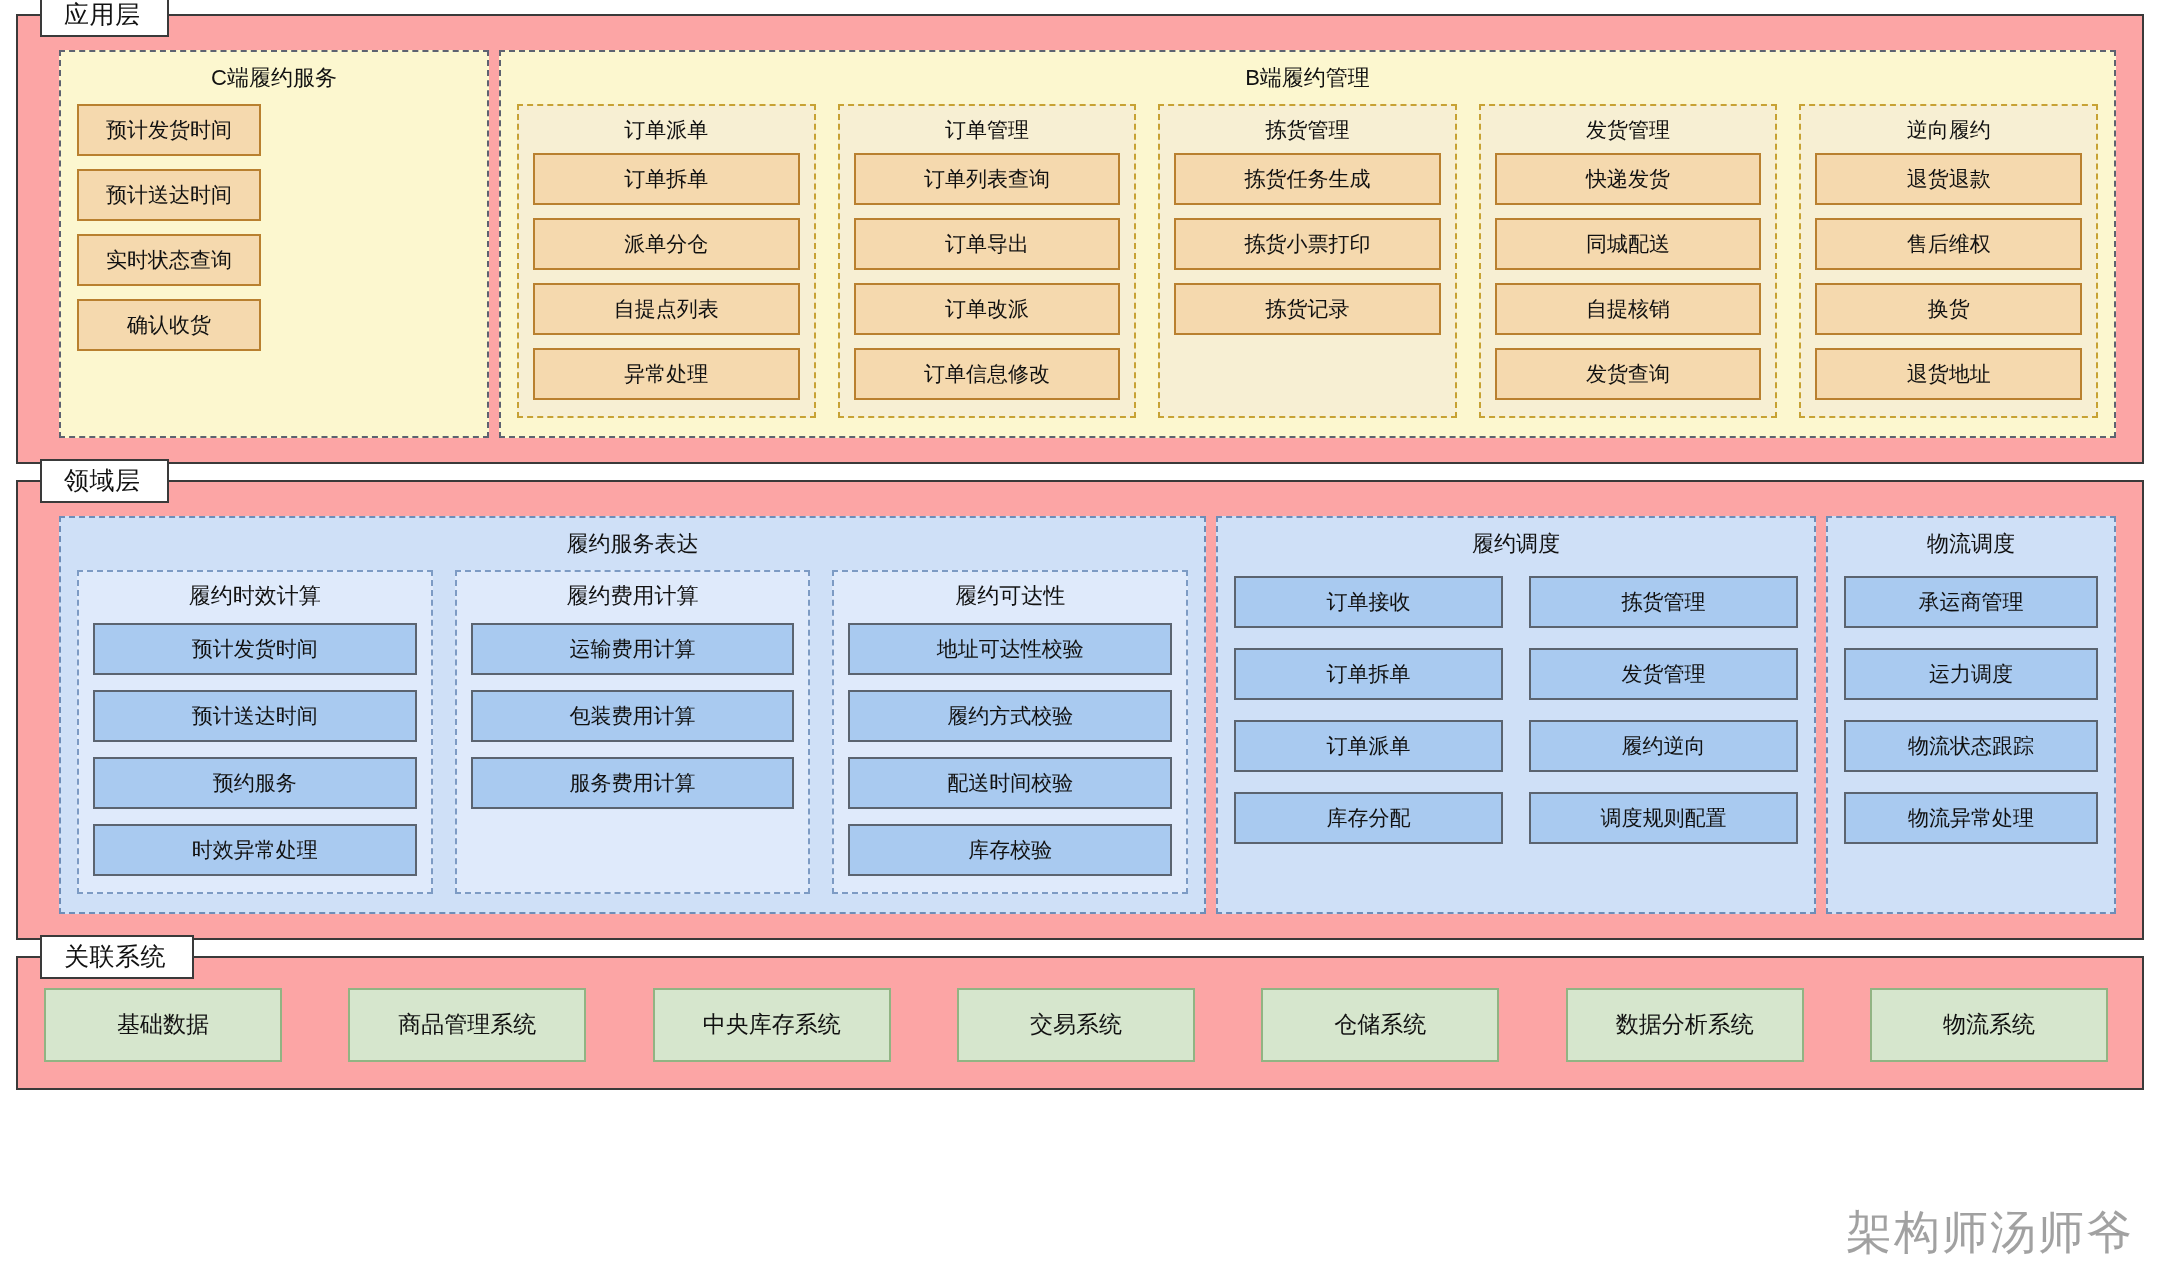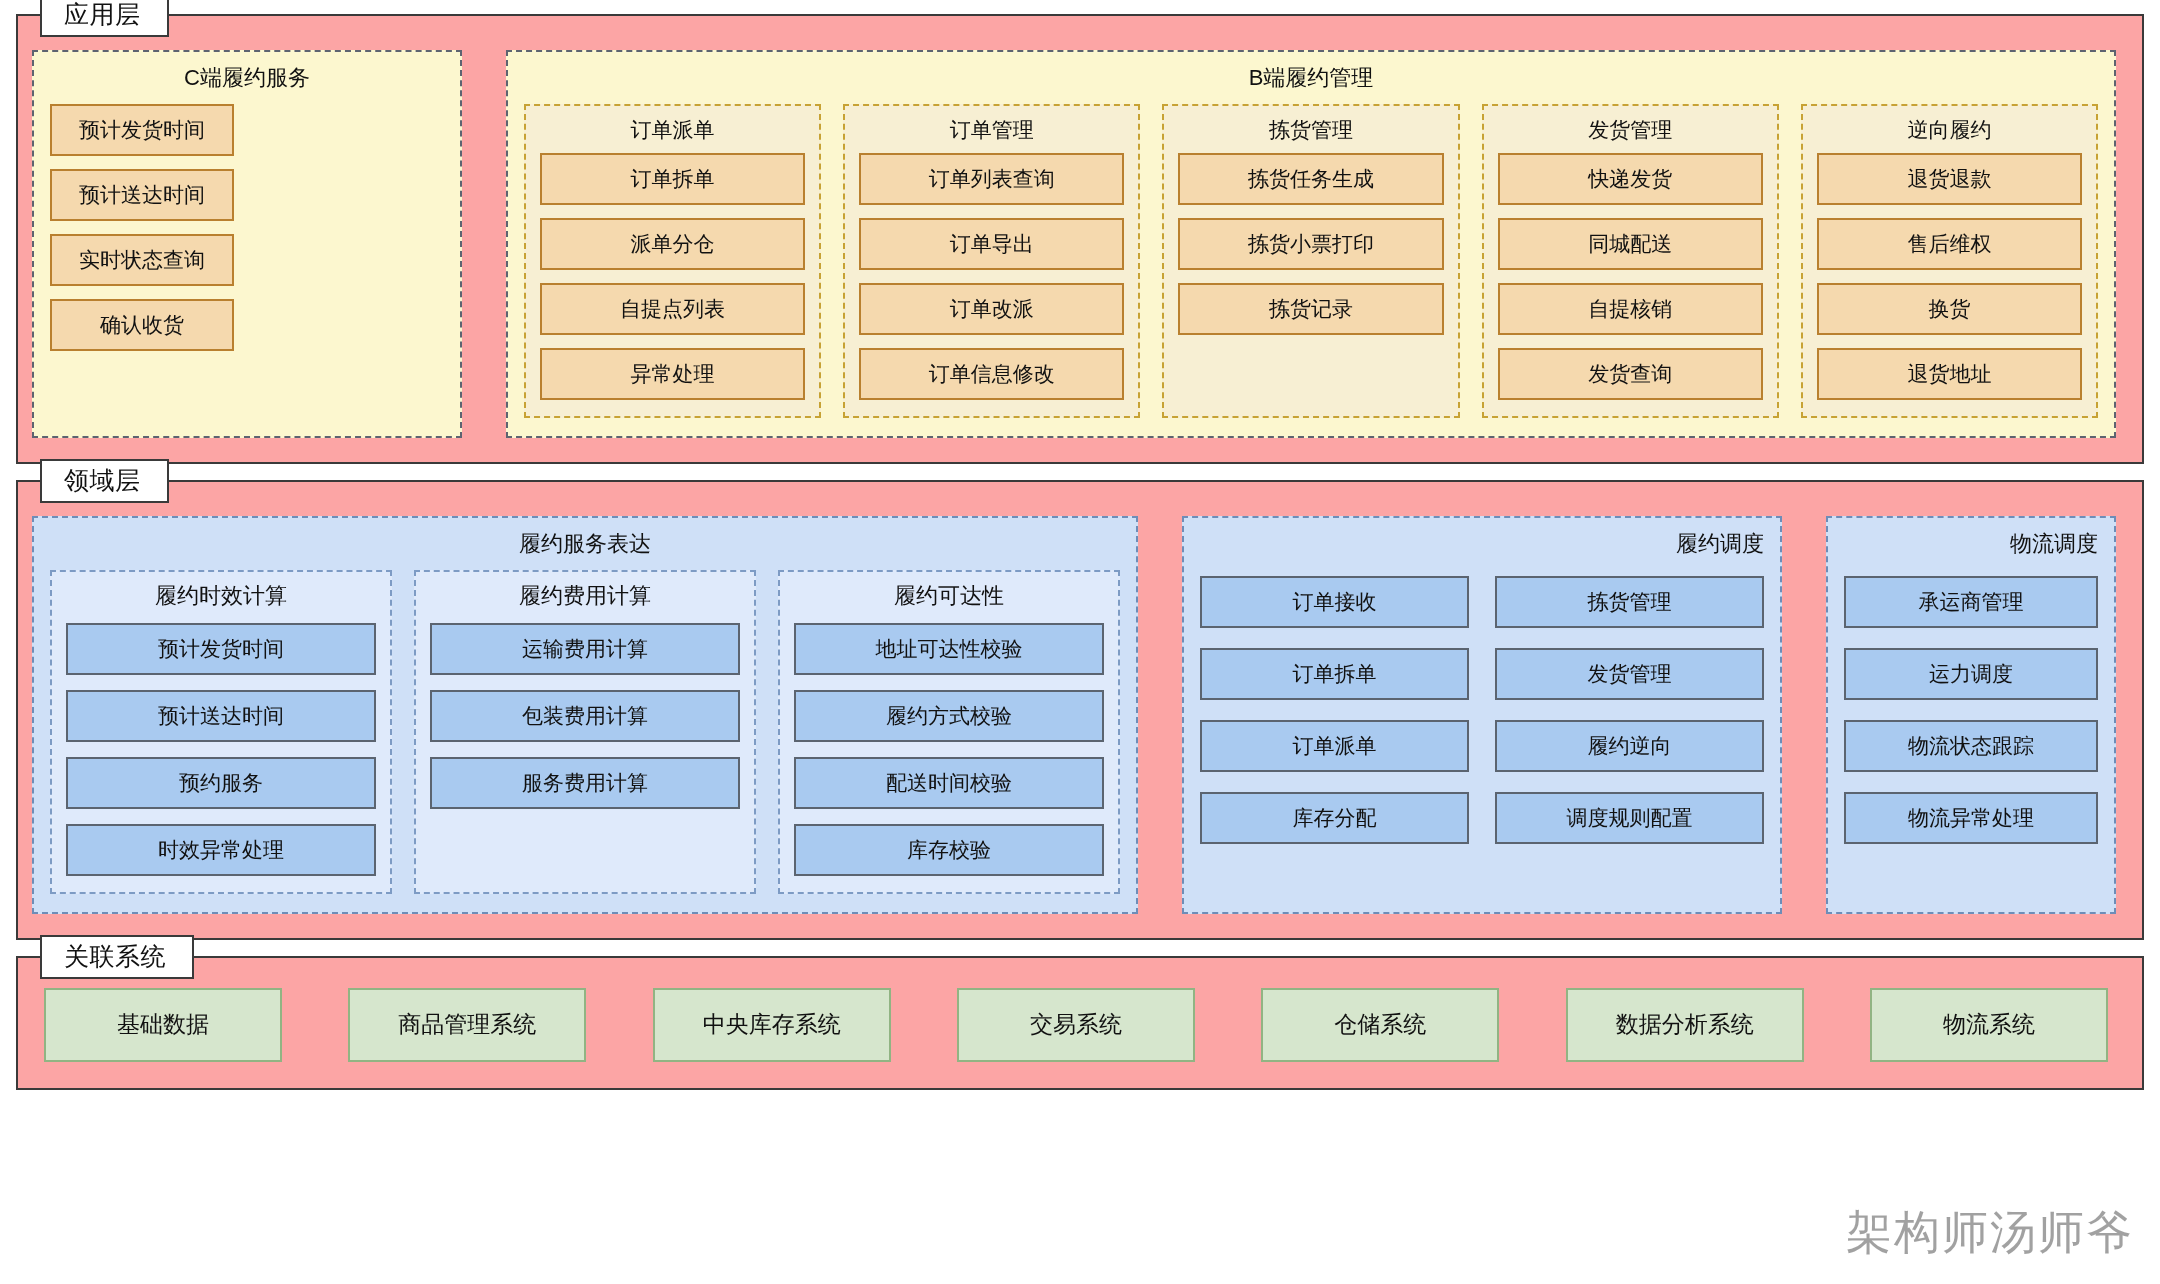--- a/index.html
+++ b/index.html
@@ -15,21 +15,21 @@
   
   .layer { position: relative; border: 2.5px solid #3a3a3a; background: #fca5a5; }
   .layer + .layer { margin-top: 16px; }
   .layer-tab {
     position: absolute; top: -23px; left: 22px;
     border: 2.5px solid #3a3a3a; background: #ffffff;
     padding: 7px 26px 8px 22px;
     font-size: 25px; line-height: 1; letter-spacing: .5px;
     z-index: 4;
   }
-  .layer-body { padding: 34px 26px 24px 14px; display: flex; gap: 44px; align-items: stretch; }
+  .layer-body { padding: 34px 26px 24px 41px; display: flex; gap: 10px; align-items: stretch; }
 
   
   .group { border: 2px dashed #666c78; padding: 14px 16px 18px 16px; display: flex; flex-direction: column; }
   .group-title { text-align: center; font-size: 22px; margin-bottom: 14px; line-height: 1.1; }
 
   
   .app-group { background: #fcf7cf; border-color: #5d6370; }
   .app-sub { border: 2px dashed #c7a234; background: #f7efd3; padding: 12px 14px 16px 14px; flex: 1; display: flex; flex-direction: column; }
   .app-sub .group-title { font-size: 21px; margin-bottom: 12px; }
   .cell-app {
@@ -53,21 +53,21 @@
     background: #a9caf0; border: 2px solid #5b6470;
     text-align: center; font-size: 21px; line-height: 1;
     padding: 13px 6px 14px 6px; margin-bottom: 15px;
     white-space: nowrap;
   }
   .cell-dom:last-child { margin-bottom: 0; }
   .dgrid { display: grid; grid-template-columns: 1fr 1fr; column-gap: 26px; }
   #dom-express { flex: 1 1 auto; }
   #dom-sched { width: 600px; flex: 0 0 600px; }
   #dom-logi { width: 290px; flex: 0 0 290px; }
-  #dom-sched .group-title, #dom-logi .group-title { margin-bottom: 20px; text-align: right; }
+  #dom-sched .group-title, #dom-logi .group-title { margin-bottom: 20px; }
   #dom-sched .cell-dom, #dom-logi .cell-dom { margin-bottom: 20px; }
   #dom-sched .cell-dom:last-child, #dom-logi .cell-dom:last-child { margin-bottom: 0; }
 
   
   #rel-body { padding: 30px 34px 26px 26px; display: flex; gap: 0; justify-content: space-between; align-items: center; }
   .cell-rel {
     background: #d6e6cd; border: 2px solid #91b483;
     width: 238px; height: 74px;
     display: flex; align-items: center; justify-content: center;
     font-size: 23px; white-space: nowrap;

